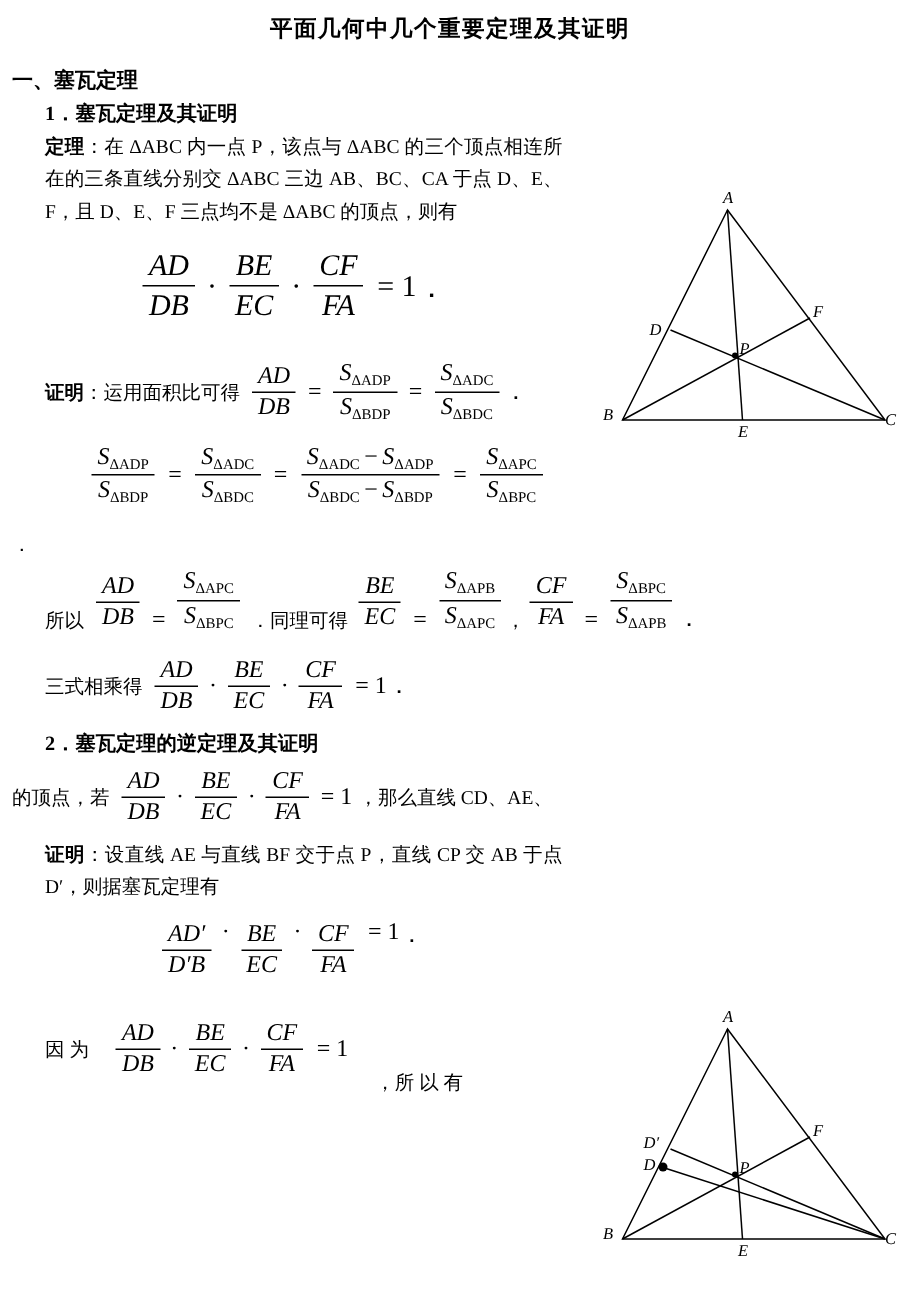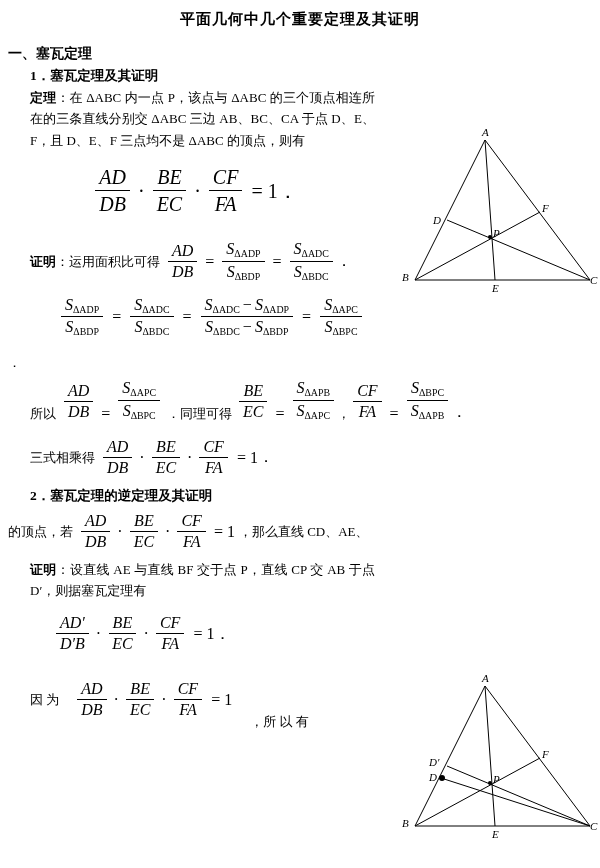--- a/index.html
+++ b/index.html
@@ -225,21 +225,21 @@
     <span class="ptlabel" style="left:44px;top:93px;">D</span>
     <span class="ptlabel" style="left:107px;top:150px;">E</span>
     <span class="ptlabel" style="left:157px;top:70px;">F</span>
     <span class="ptlabel" style="left:108px;top:95px;">P</span>
   </div>
 
   <div class="para ind" style="margin-right:225px;margin-top:6px;">
     <span class="bold">证明</span><span>：设直线 AE 与直线 BF 交于点 P，直线 CP 交 AB 于点 D′，则据塞瓦定理有</span>
   </div>
 
-  <div style="display:flex;align-items:center;margin-left:53px;margin-top:12px;">
+  <div style="display:flex;margin-left:105px;margin-top:12px;">
     <span class="frac med it">
       <span class="num">AD′</span>
       <span class="den">D′B</span>
     </span>
     <span class="op">·</span>
     <span class="frac med it">
       <span class="num">BE</span>
       <span class="den">EC</span>
     </span>
     <span class="op">·</span>

